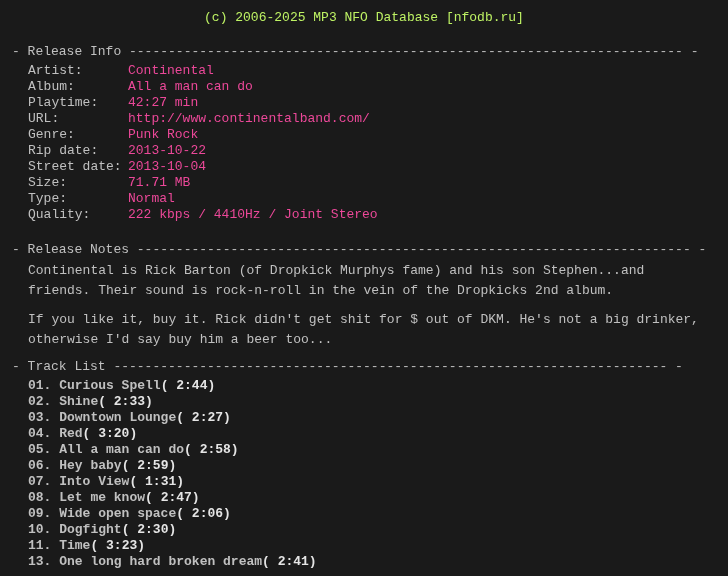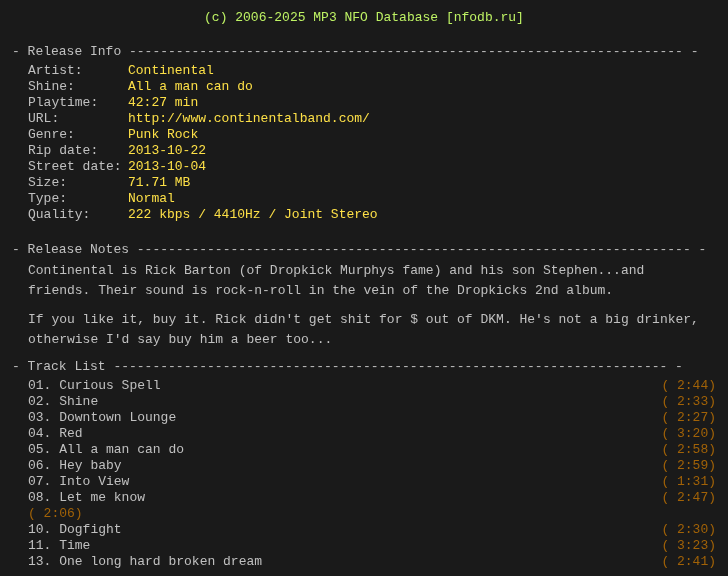--- a/index.html
+++ b/index.html
@@ -31,60 +31,60 @@
     }
     .info-row {
       display: flex;
       margin-bottom: 1px;
     }
     .info-key {
       min-width: 100px;
       color: #c0c0c0;
     }
     .info-value {
-      color: #fde047;
+      color: #ec4899;
     }
     .notes-text {
       margin: 4px 0 4px 16px;
       line-height: 1.5;
       max-width: 680px;
     }
     .notes-para {
       margin-bottom: 10px;
     }
     .track-list {
       margin: 4px 0 4px 16px;
     }
     .track-row {
       display: flex;
-      justify-content: space-between;
       margin-bottom: 1px;
+      font-weight: bold;
     }
     .track-num-title {
       color: #c0c0c0;
     }
     .track-duration {
-      color: #a16207;
+      color: #e5e5e5;
       white-space: nowrap;
     }
   </style>
 </head>
 <body>
 
 <div class="header-title">(c) 2006-2025 MP3 NFO Database [nfodb.ru]</div>
 
 <div class="section-divider">- Release Info ----------------------------------------------------------------------- -</div>
 
 <div class="info-table">
   <div class="info-row">
     <span class="info-key">Artist:</span>
     <span class="info-value">Continental</span>
   </div>
   <div class="info-row">
-    <span class="info-key">Shine:</span>
+    <span class="info-key">Album:</span>
     <span class="info-value">All a man can do</span>
   </div>
   <div class="info-row">
     <span class="info-key">Playtime:</span>
     <span class="info-value">42:27 min</span>
   </div>
   <div class="info-row">
     <span class="info-key">URL:</span>
     <span class="info-value">http://www.continentalband.com/</span>
   </div>
@@ -150,20 +150,21 @@
     </div>
     <div class="track-row">
       <span class="track-num-title">07. Into View</span>
       <span class="track-duration">( 1:31)</span>
     </div>
     <div class="track-row">
       <span class="track-num-title">08. Let me know</span>
       <span class="track-duration">( 2:47)</span>
     </div>
     <div class="track-row">
+      <span class="track-num-title">09. Wide open space</span>
       <span class="track-duration">( 2:06)</span>
     </div>
     <div class="track-row">
       <span class="track-num-title">10. Dogfight</span>
       <span class="track-duration">( 2:30)</span>
     </div>
     <div class="track-row">
       <span class="track-num-title">11. Time</span>
       <span class="track-duration">( 3:23)</span>
     </div>

